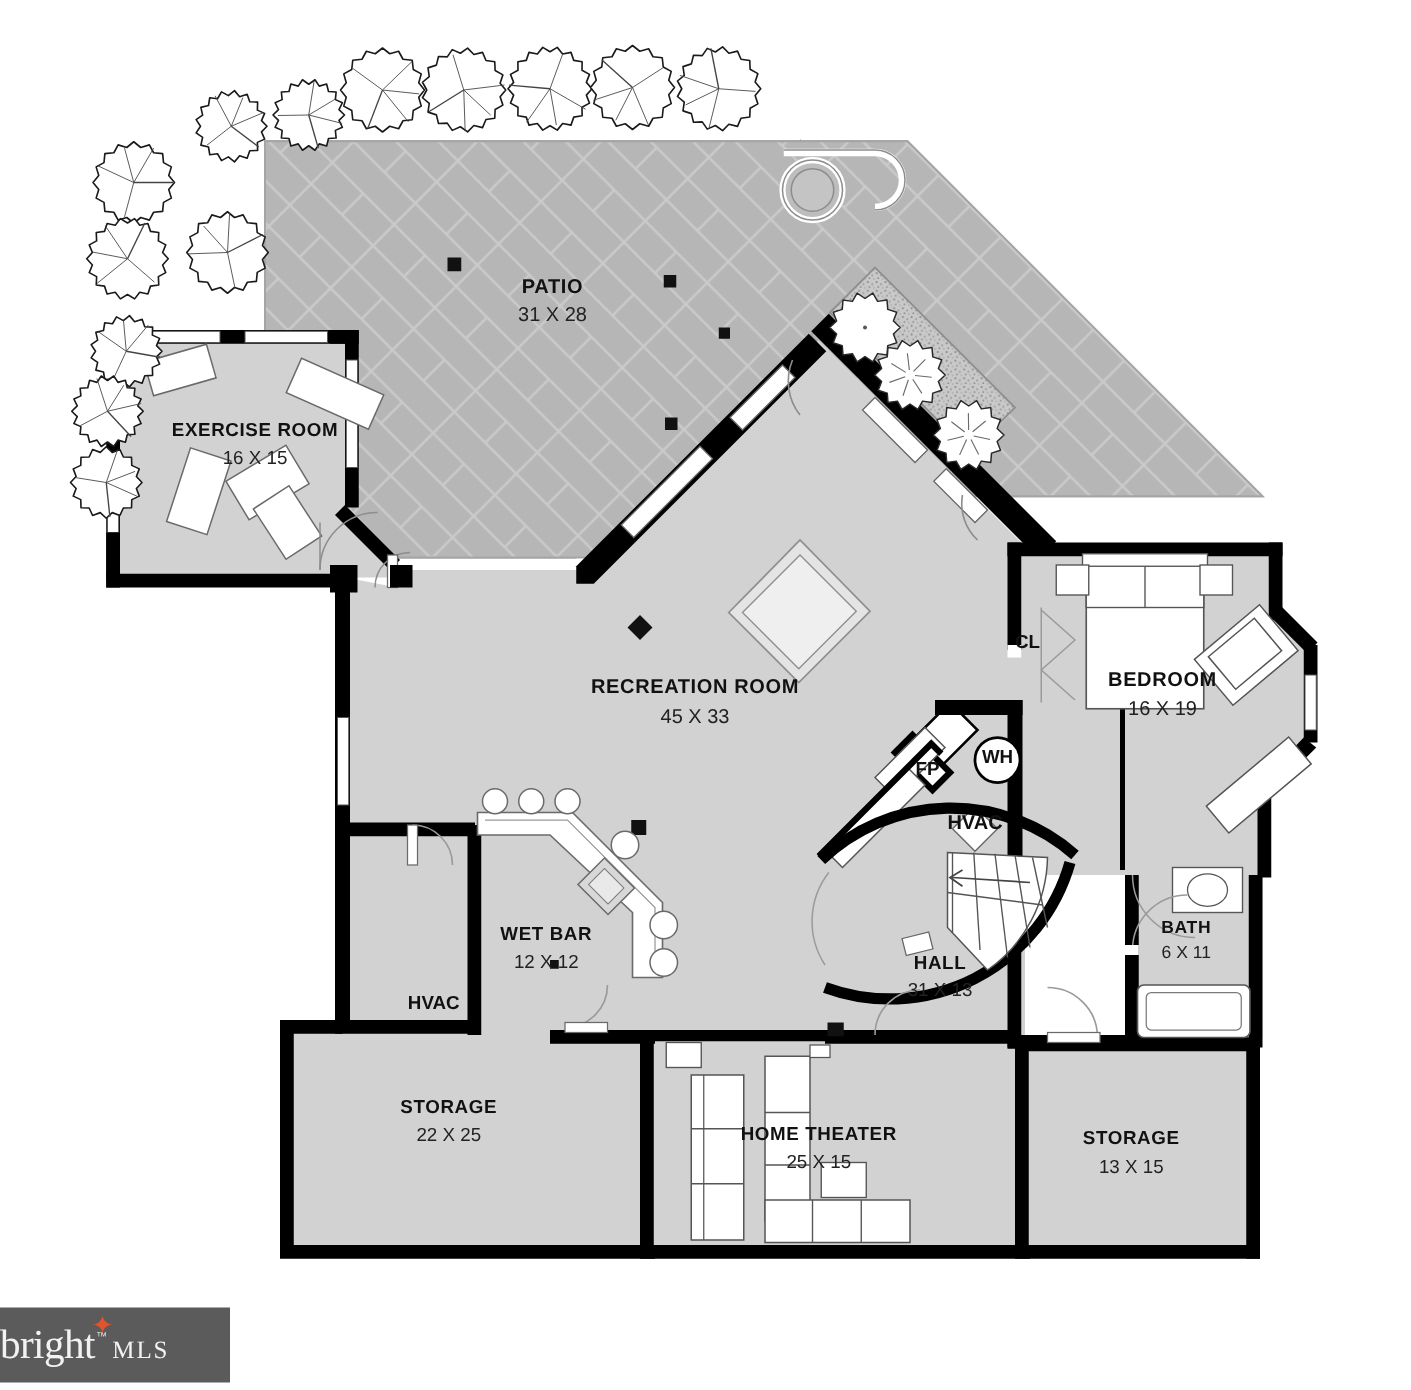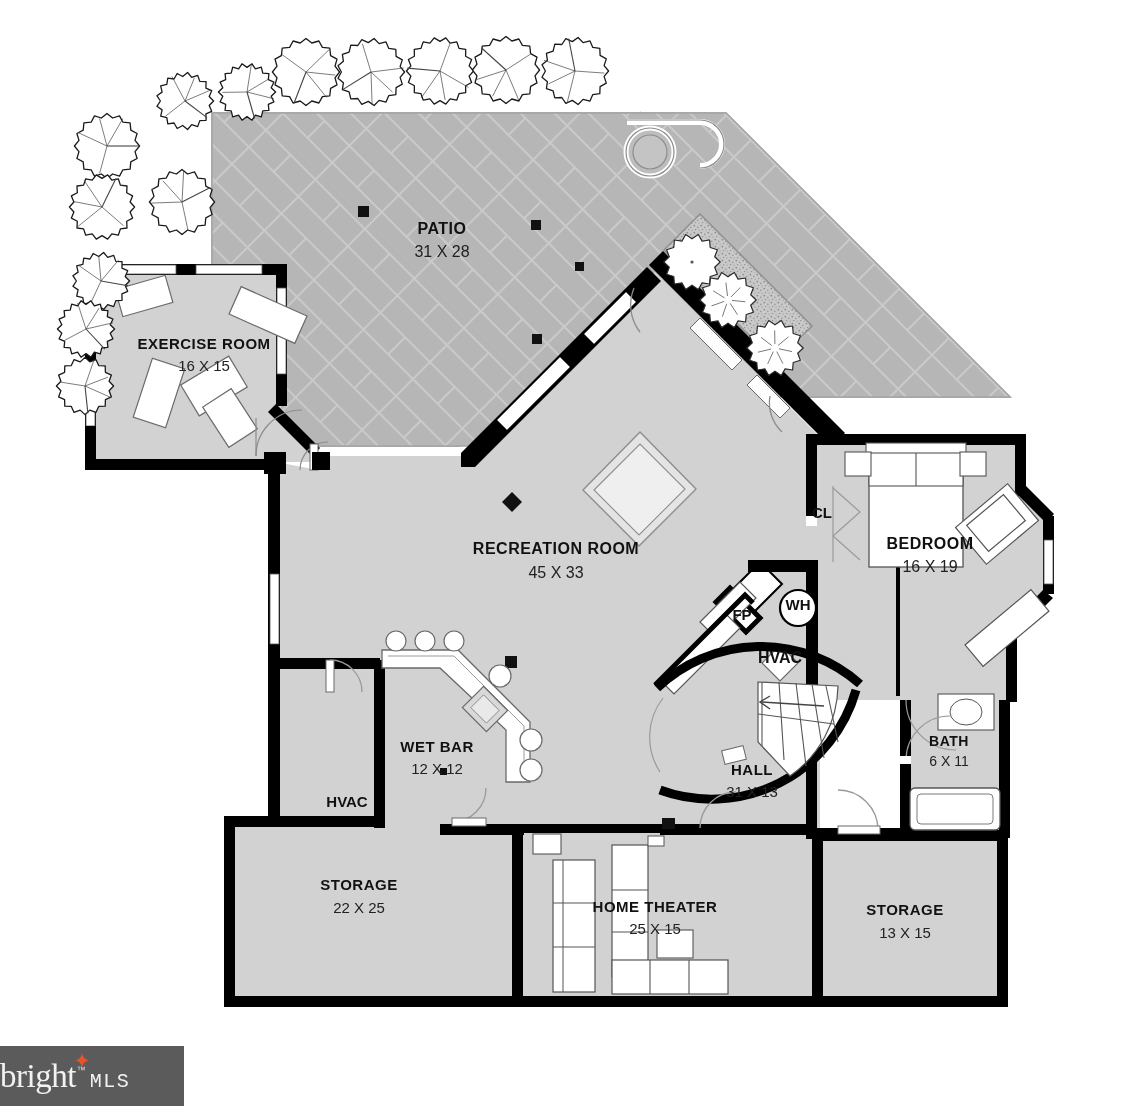--- a/index.html
+++ b/index.html
@@ -77,21 +77,21 @@
   }
   #watermark .wm-tm {
     font-family: "Liberation Sans", sans-serif;
     font-size: 9px;
     color: #dedede;
     position: relative;
     top: -14px;
     left: 1px;
   }
   #watermark .wm-mls {
-    font-family: Liberation Mono, monospace;
+    font-family: Liberation Serif, serif;
     font-size: 20px;
     color: #f2f2f2;
     letter-spacing: 1.5px;
     margin-left: 5px;
   }
 </style>
 </head>
 <body>
 
 <div id="plan-root">

